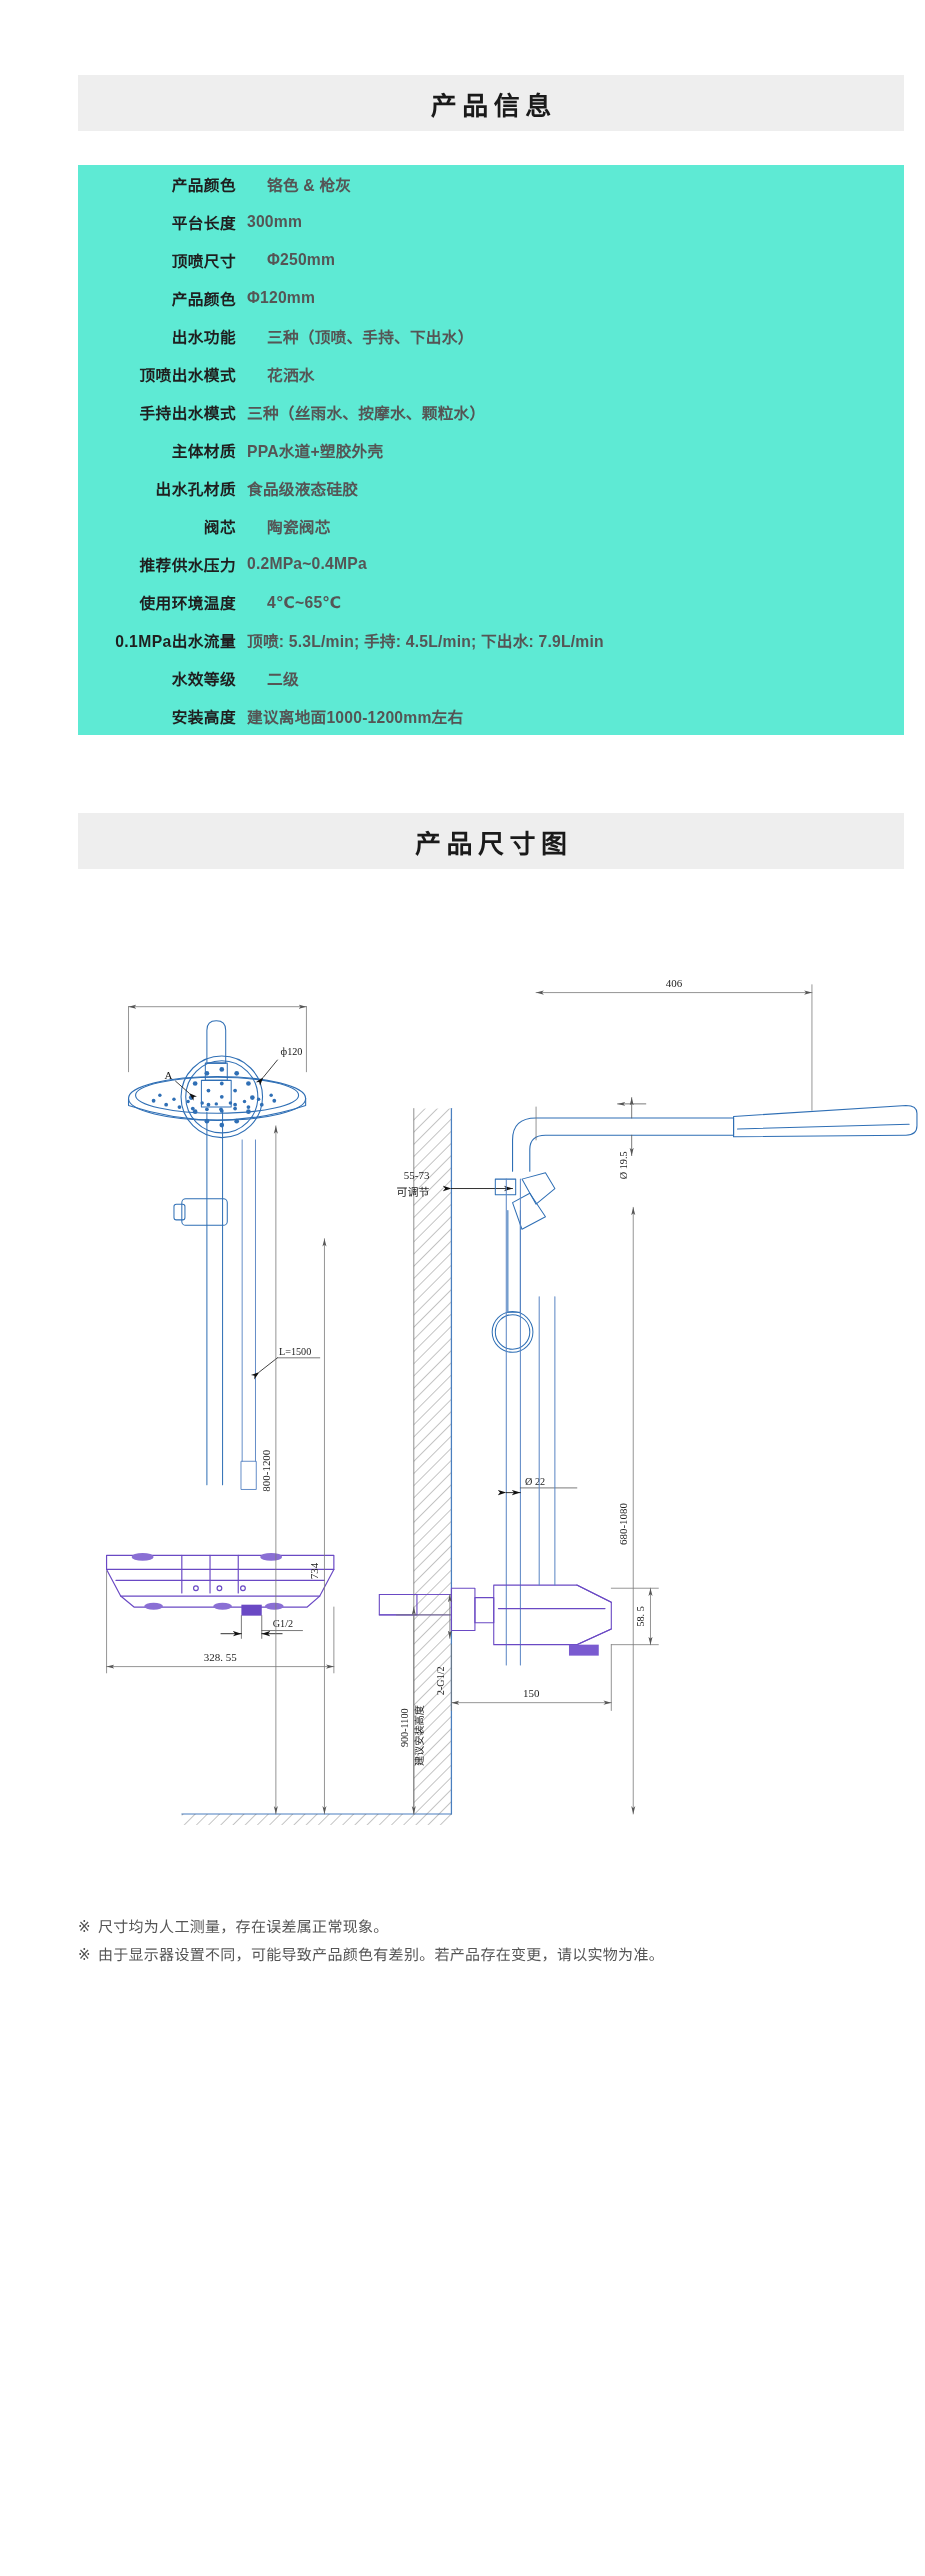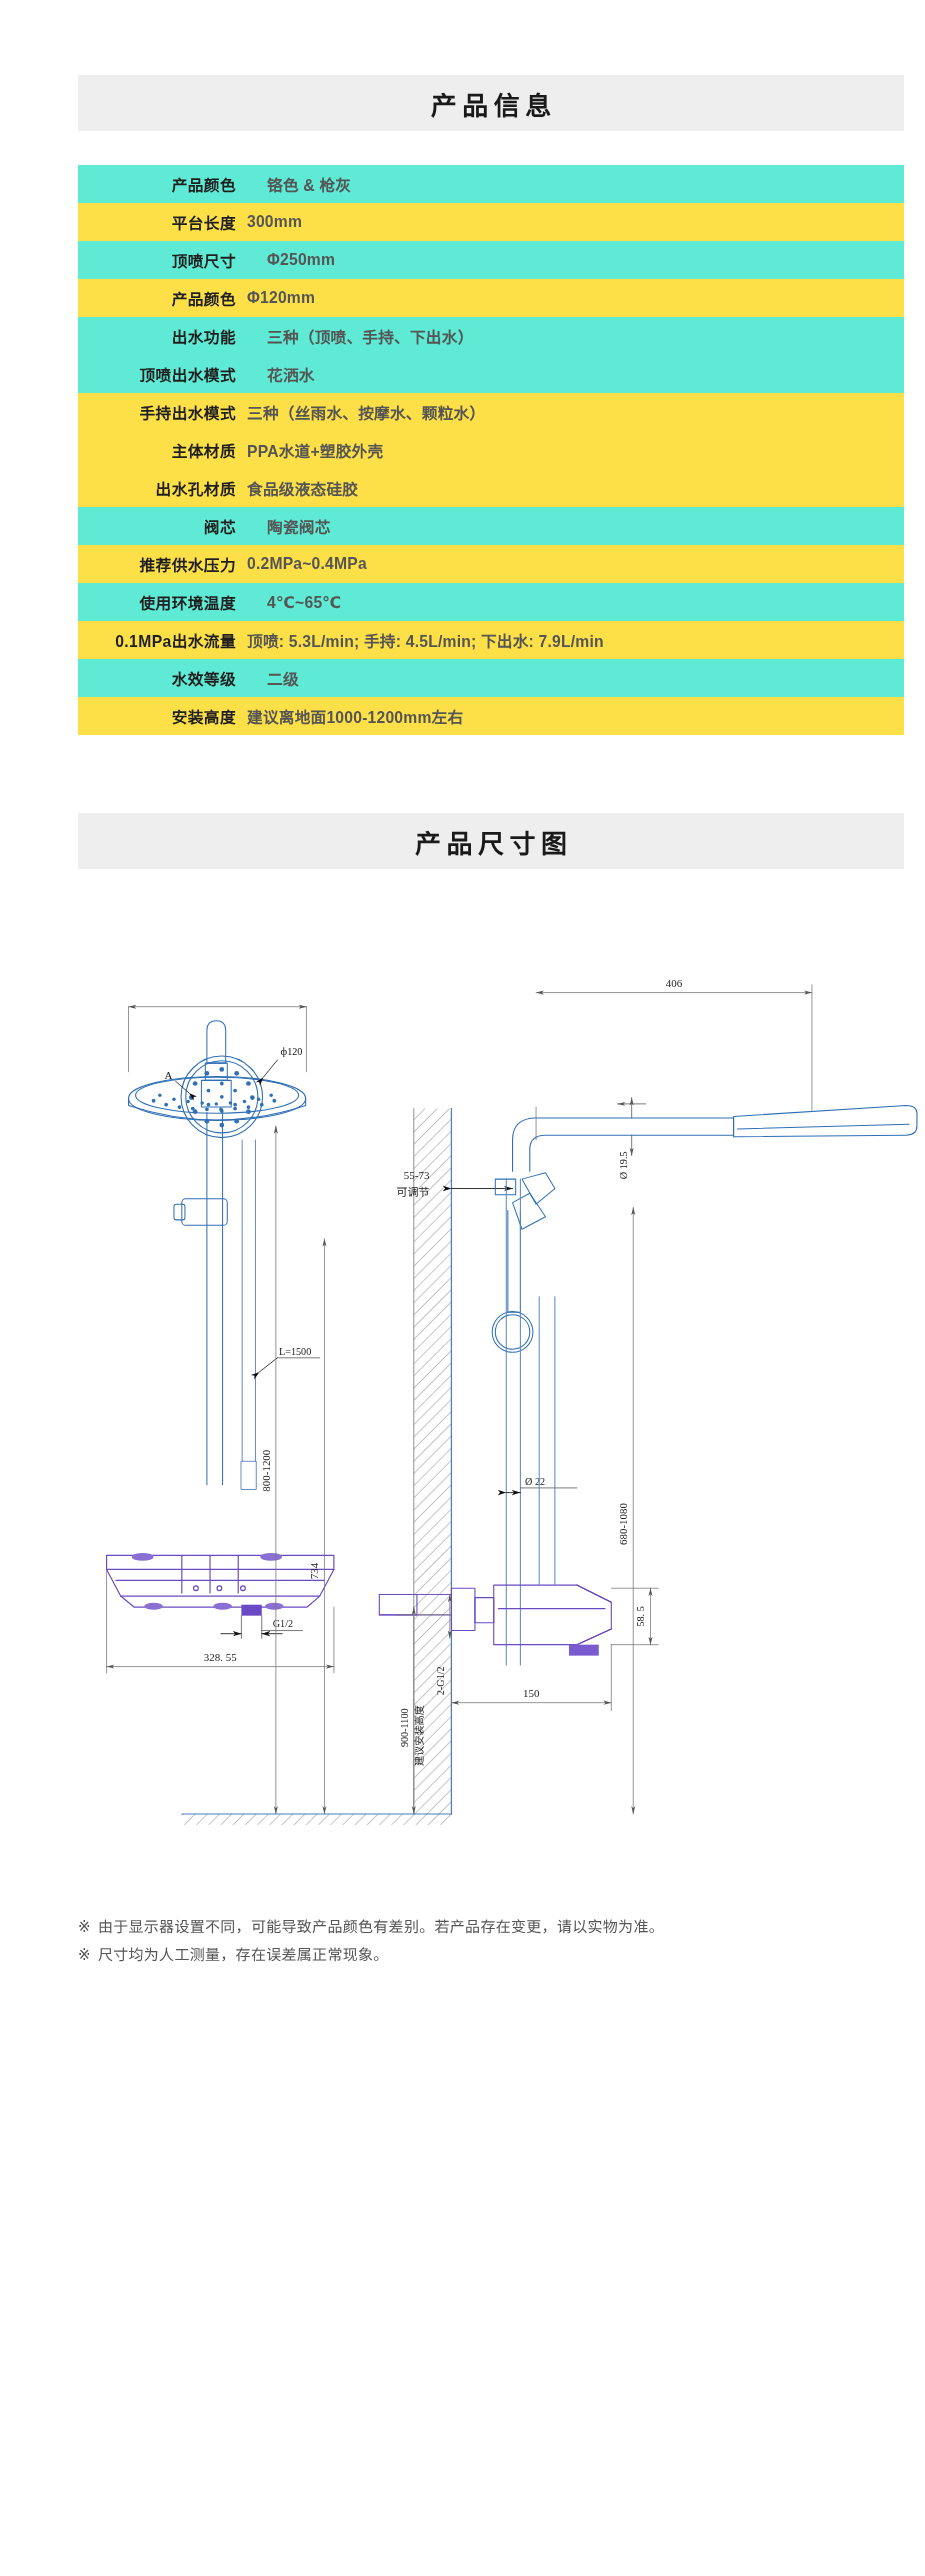--- a/index.html
+++ b/index.html
@@ -47,21 +47,21 @@
   .spacer-after-banner2 { height: 75px; }
 
   
   .spec-table {
     margin: 0 50px;
   }
   .spec-row {
     display: flex;
     align-items: center;
     height: 38px;
-    background: #fde047;
+    background: #5eead4;
   }
   .spec-row.zebra {
     background: #5eead4;
     gap: 20px;
   }
   .spec-label {
     width: 169px;
     flex: 0 0 169px;
     text-align: right;
     padding-right: 11px;
@@ -465,18 +465,18 @@
             <line x1="794" y1="822" x2="794" y2="894" marker-start="url(#arrR)" marker-end="url(#arrL)"></line>
             <text x="786" y="858" text-anchor="middle" font-family="'Liberation Serif', serif" font-size="13" fill="#222" stroke="none" transform="rotate(-90 786 858)">58. 5</text>
           </g>
 
         </g>
       </g>
     </svg>
   </div>
 
   <div class="footnotes" id="footnotes">
+      <div class="footnote"><span class="mark">※</span><span>尺寸均为人工测量，存在误差属正常现象。</span></div>
       <div class="footnote"><span class="mark">※</span><span>由于显示器设置不同，可能导致产品颜色有差别。若产品存在变更，请以实物为准。</span></div>
-      <div class="footnote"><span class="mark">※</span><span>尺寸均为人工测量，存在误差属正常现象。</span></div>
     </div>
 
 </div>
 
 
 </body></html>

